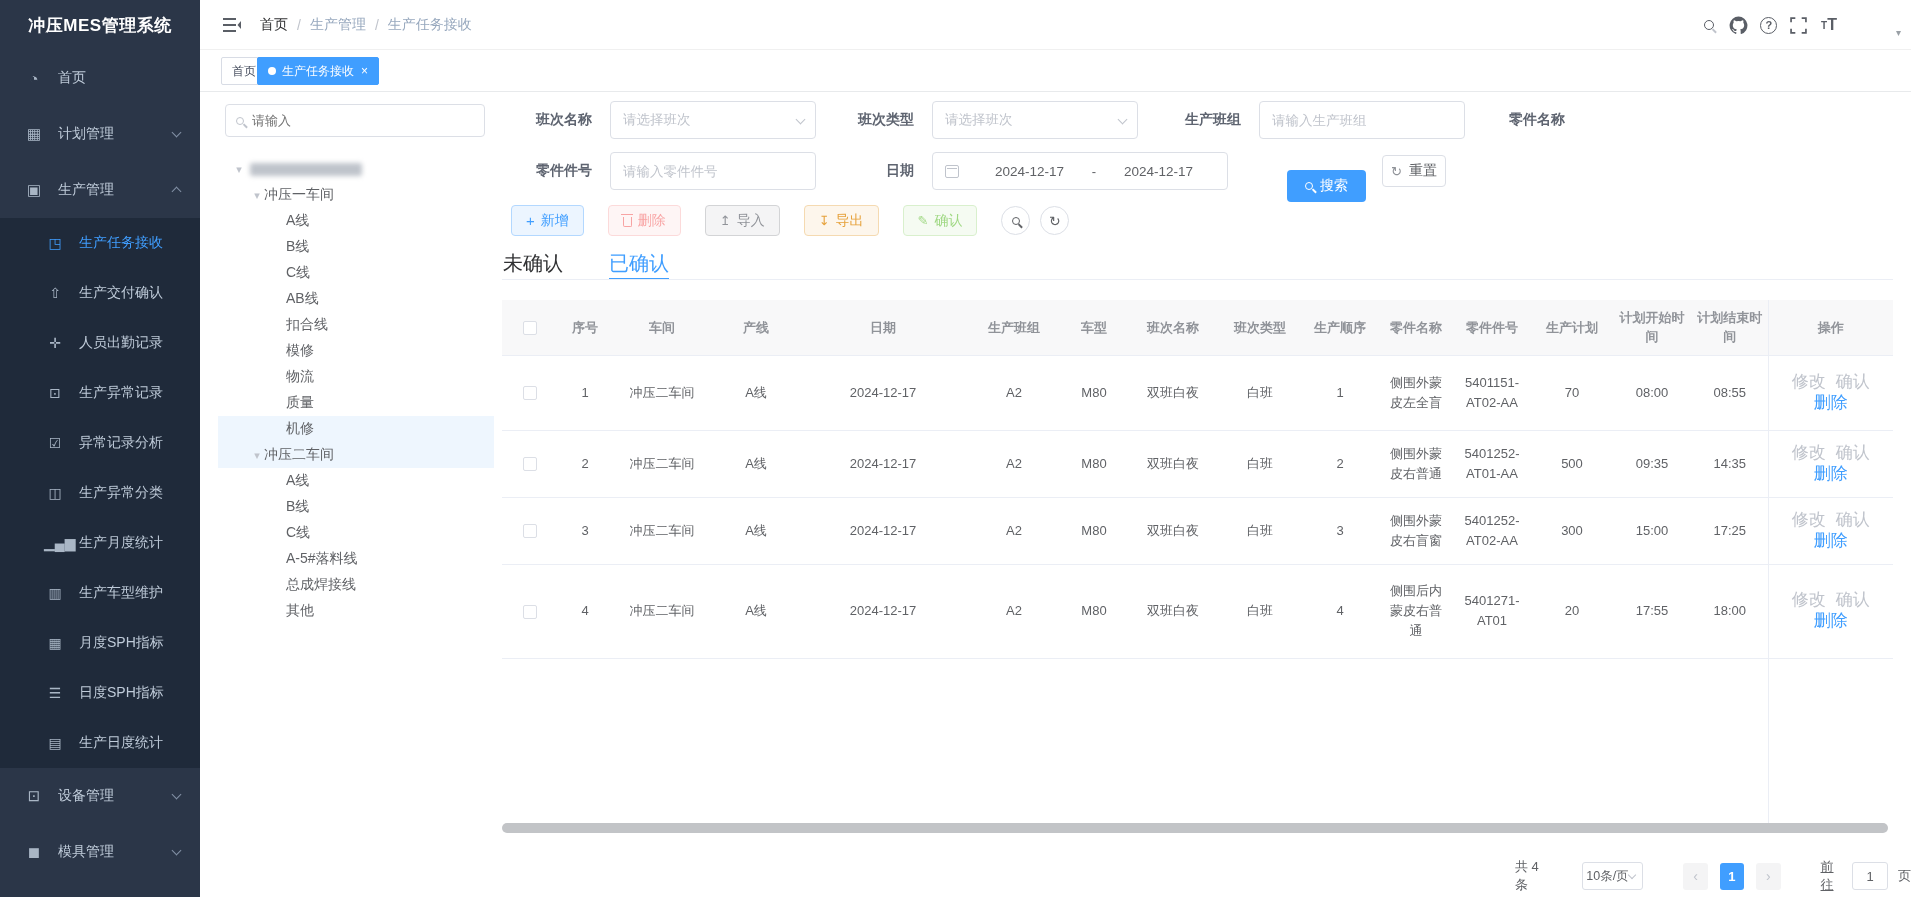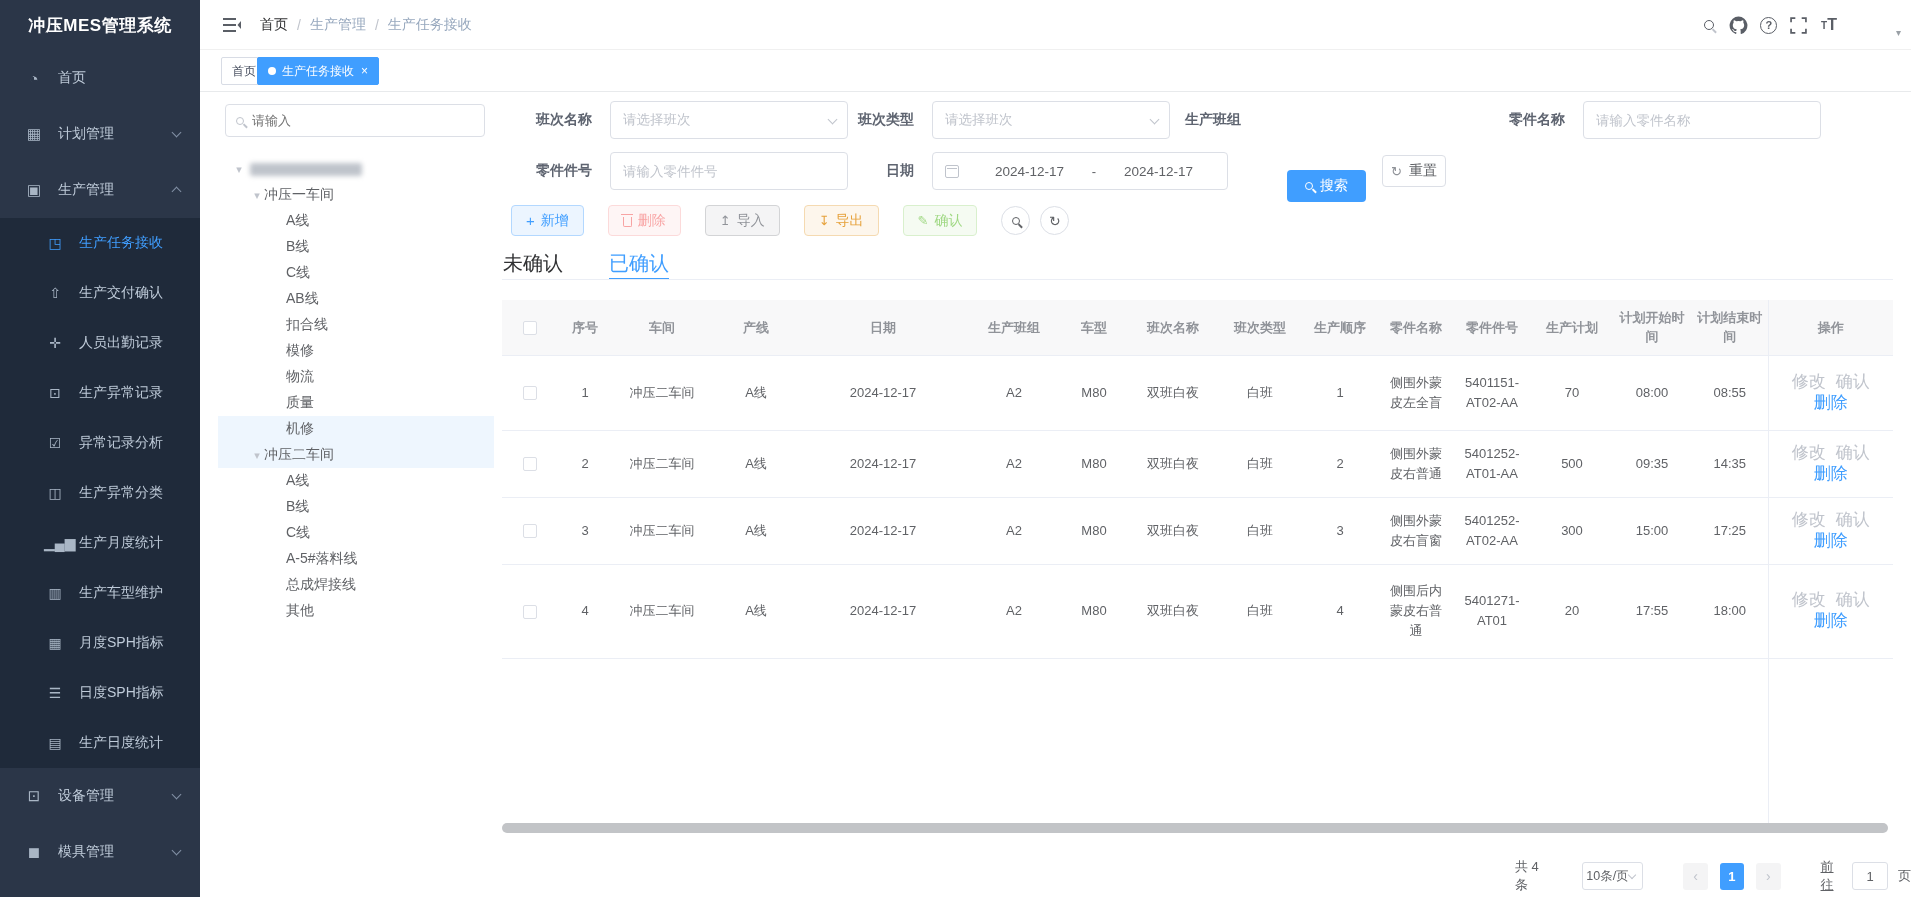--- a/index.html
+++ b/index.html
@@ -71,21 +71,21 @@
   .tnode .tcaret { color:#c0c4cc; font-size:11px; width:14px; text-align:center; }
   .tnode.lv1 { padding-left:14px; }
   .tnode.lv2 { padding-left:32px; }
   .tnode.lv3 { padding-left:68px; }
   .blurtxt { display:inline-block; width:112px; height:13px; background:#bfc4cb; border-radius:2px;
     filter:blur(2.5px); margin-left:4px; }
 
   
   .fg { position:absolute; height:38px; display:flex; align-items:center; }
   .fg .flabel { font-weight:600; color:#5e6470; font-size:14px; margin-right:18px; white-space:nowrap; }
-  .fsel, .finp { width:238px; height:38px; border:1px solid #dcdfe6; border-radius:4px; background:#fff;
+  .fsel, .finp { width:206px; height:38px; border:1px solid #dcdfe6; border-radius:4px; background:#fff;
     display:flex; align-items:center; padding:0 12px; position:relative; }
   .fsel .ph, .finp .ph { color:#c0c4cc; font-size:13.5px; }
   .fsel .scaret { position:absolute; right:11px; top:14px; width:7px; height:7px;
     border-right:1.4px solid #c0c4cc; border-bottom:1.4px solid #c0c4cc; transform:rotate(45deg); }
   .finp input { border:none; outline:none; width:100%; font-size:13.5px; color:#606266;
     font-family:inherit; background:transparent; }
   .finp input::placeholder { color:#c0c4cc; }
   .daterange { width:296px; height:38px; border:1px solid #dcdfe6; border-radius:4px;
     display:flex; align-items:center; padding:0 12px; }
   .i-cal { width:14px; height:13px; border:1.3px solid #c0c4cc; border-radius:2px; position:relative; margin-right:14px; }
@@ -369,26 +369,26 @@
   </div>
   <div class="fg" style="left:658px; top:9px;">
     <span class="flabel">班次类型</span>
     <span class="fsel">
       <span class="ph">请选择班次</span>
       <span class="scaret"></span>
     </span>
   </div>
   <div class="fg" style="left:985px; top:9px;">
     <span class="flabel">生产班组</span>
+    <span class="finp">
+      <input placeholder="请输入生产班组" style="">
+    </span>
   </div>
   <div class="fg" style="left:1309px; top:9px;">
     <span class="flabel">零件名称</span>
-    <span class="finp">
-      <input placeholder="请输入零件名称" style="">
-    </span>
   </div>
 
   <div class="fg" style="left:336px; top:60px;">
     <span class="flabel">零件件号</span>
     <span class="finp">
       <input placeholder="请输入零件件号" style="">
     </span>
   </div>
   <div class="fg" style="left:686px; top:60px;">
     <span class="flabel">日期</span>

